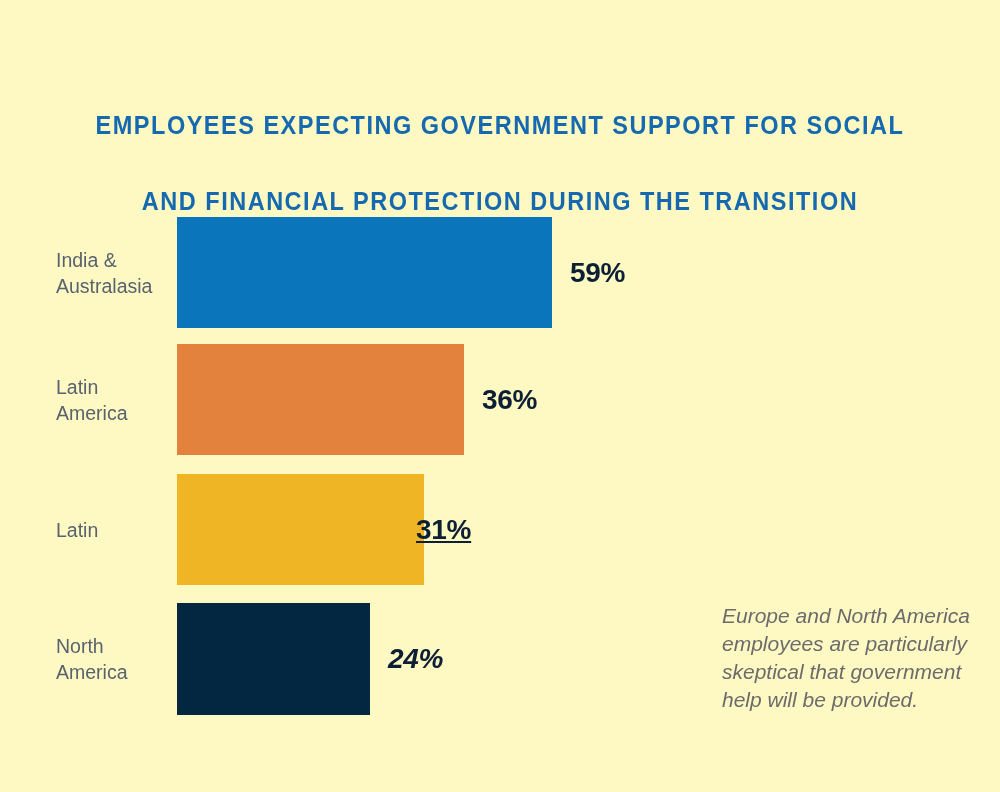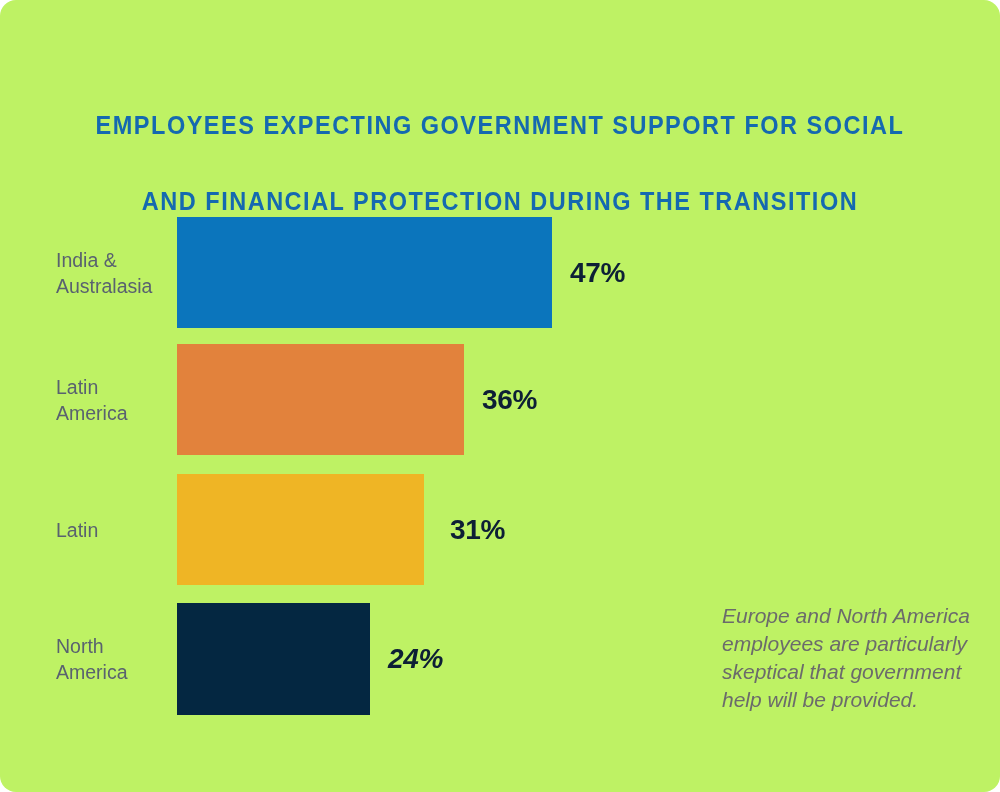--- a/index.html
+++ b/index.html
@@ -11,22 +11,21 @@
     height: 792px;
     background: #ffffff;
     font-family: "Liberation Sans", sans-serif;
     overflow: hidden;
   }
 
   #canvas {
     position: relative;
     width: 1000px;
     height: 792px;
-    background: #bef264;
-    border-radius: 16px;
+    background: #fef9c3;
   }
 
   
   .chart-title {
     position: absolute;
     left: 0;
     top: 68px;
     width: 1000px;
     text-align: center;
     color: #1569b0;
@@ -117,34 +116,34 @@
     <span class="title-line">EMPLOYEES EXPECTING GOVERNMENT SUPPORT FOR SOCIAL</span>
     <span class="title-line">AND FINANCIAL PROTECTION DURING THE TRANSITION</span>
   </div>
 
   <div id="plot">
 
     <div class="bar-row" style="top:217px; height:111px;">
       <div class="bar-label">India &amp;
 Australasia</div>
       <div class="bar-rect" style="width:375px; background:#0b75bc;"></div>
-      <div class="bar-value" style="left:570px;">47%</div>
+      <div class="bar-value" style="left:570px;">59%</div>
     </div>
 
     <div class="bar-row" style="top:344px; height:111px;padding-left:8px;">
       <div class="bar-label">Latin
 America</div>
       <div class="bar-rect" style="width:287px; background:#e2823c;"></div>
       <div class="bar-value" style="left:482px;">36%</div>
     </div>
 
     <div class="bar-row" style="top:474px; height:111px;">
       <div class="bar-label">Latin</div>
       <div class="bar-rect" style="width:247px; background:#efb525;"></div>
-      <div class="bar-value" style="left:450px;">31%</div>
+      <div class="bar-value" style="left:416px;text-decoration:underline;">31%</div>
     </div>
 
     <div class="bar-row" style="top:603px; height:112px;">
       <div class="bar-label">North
 America</div>
       <div class="bar-rect" style="width:193px; background:#042741;"></div>
       <div class="bar-value" style="left:388px;font-style:italic;">24%</div>
     </div>
 
   </div>

